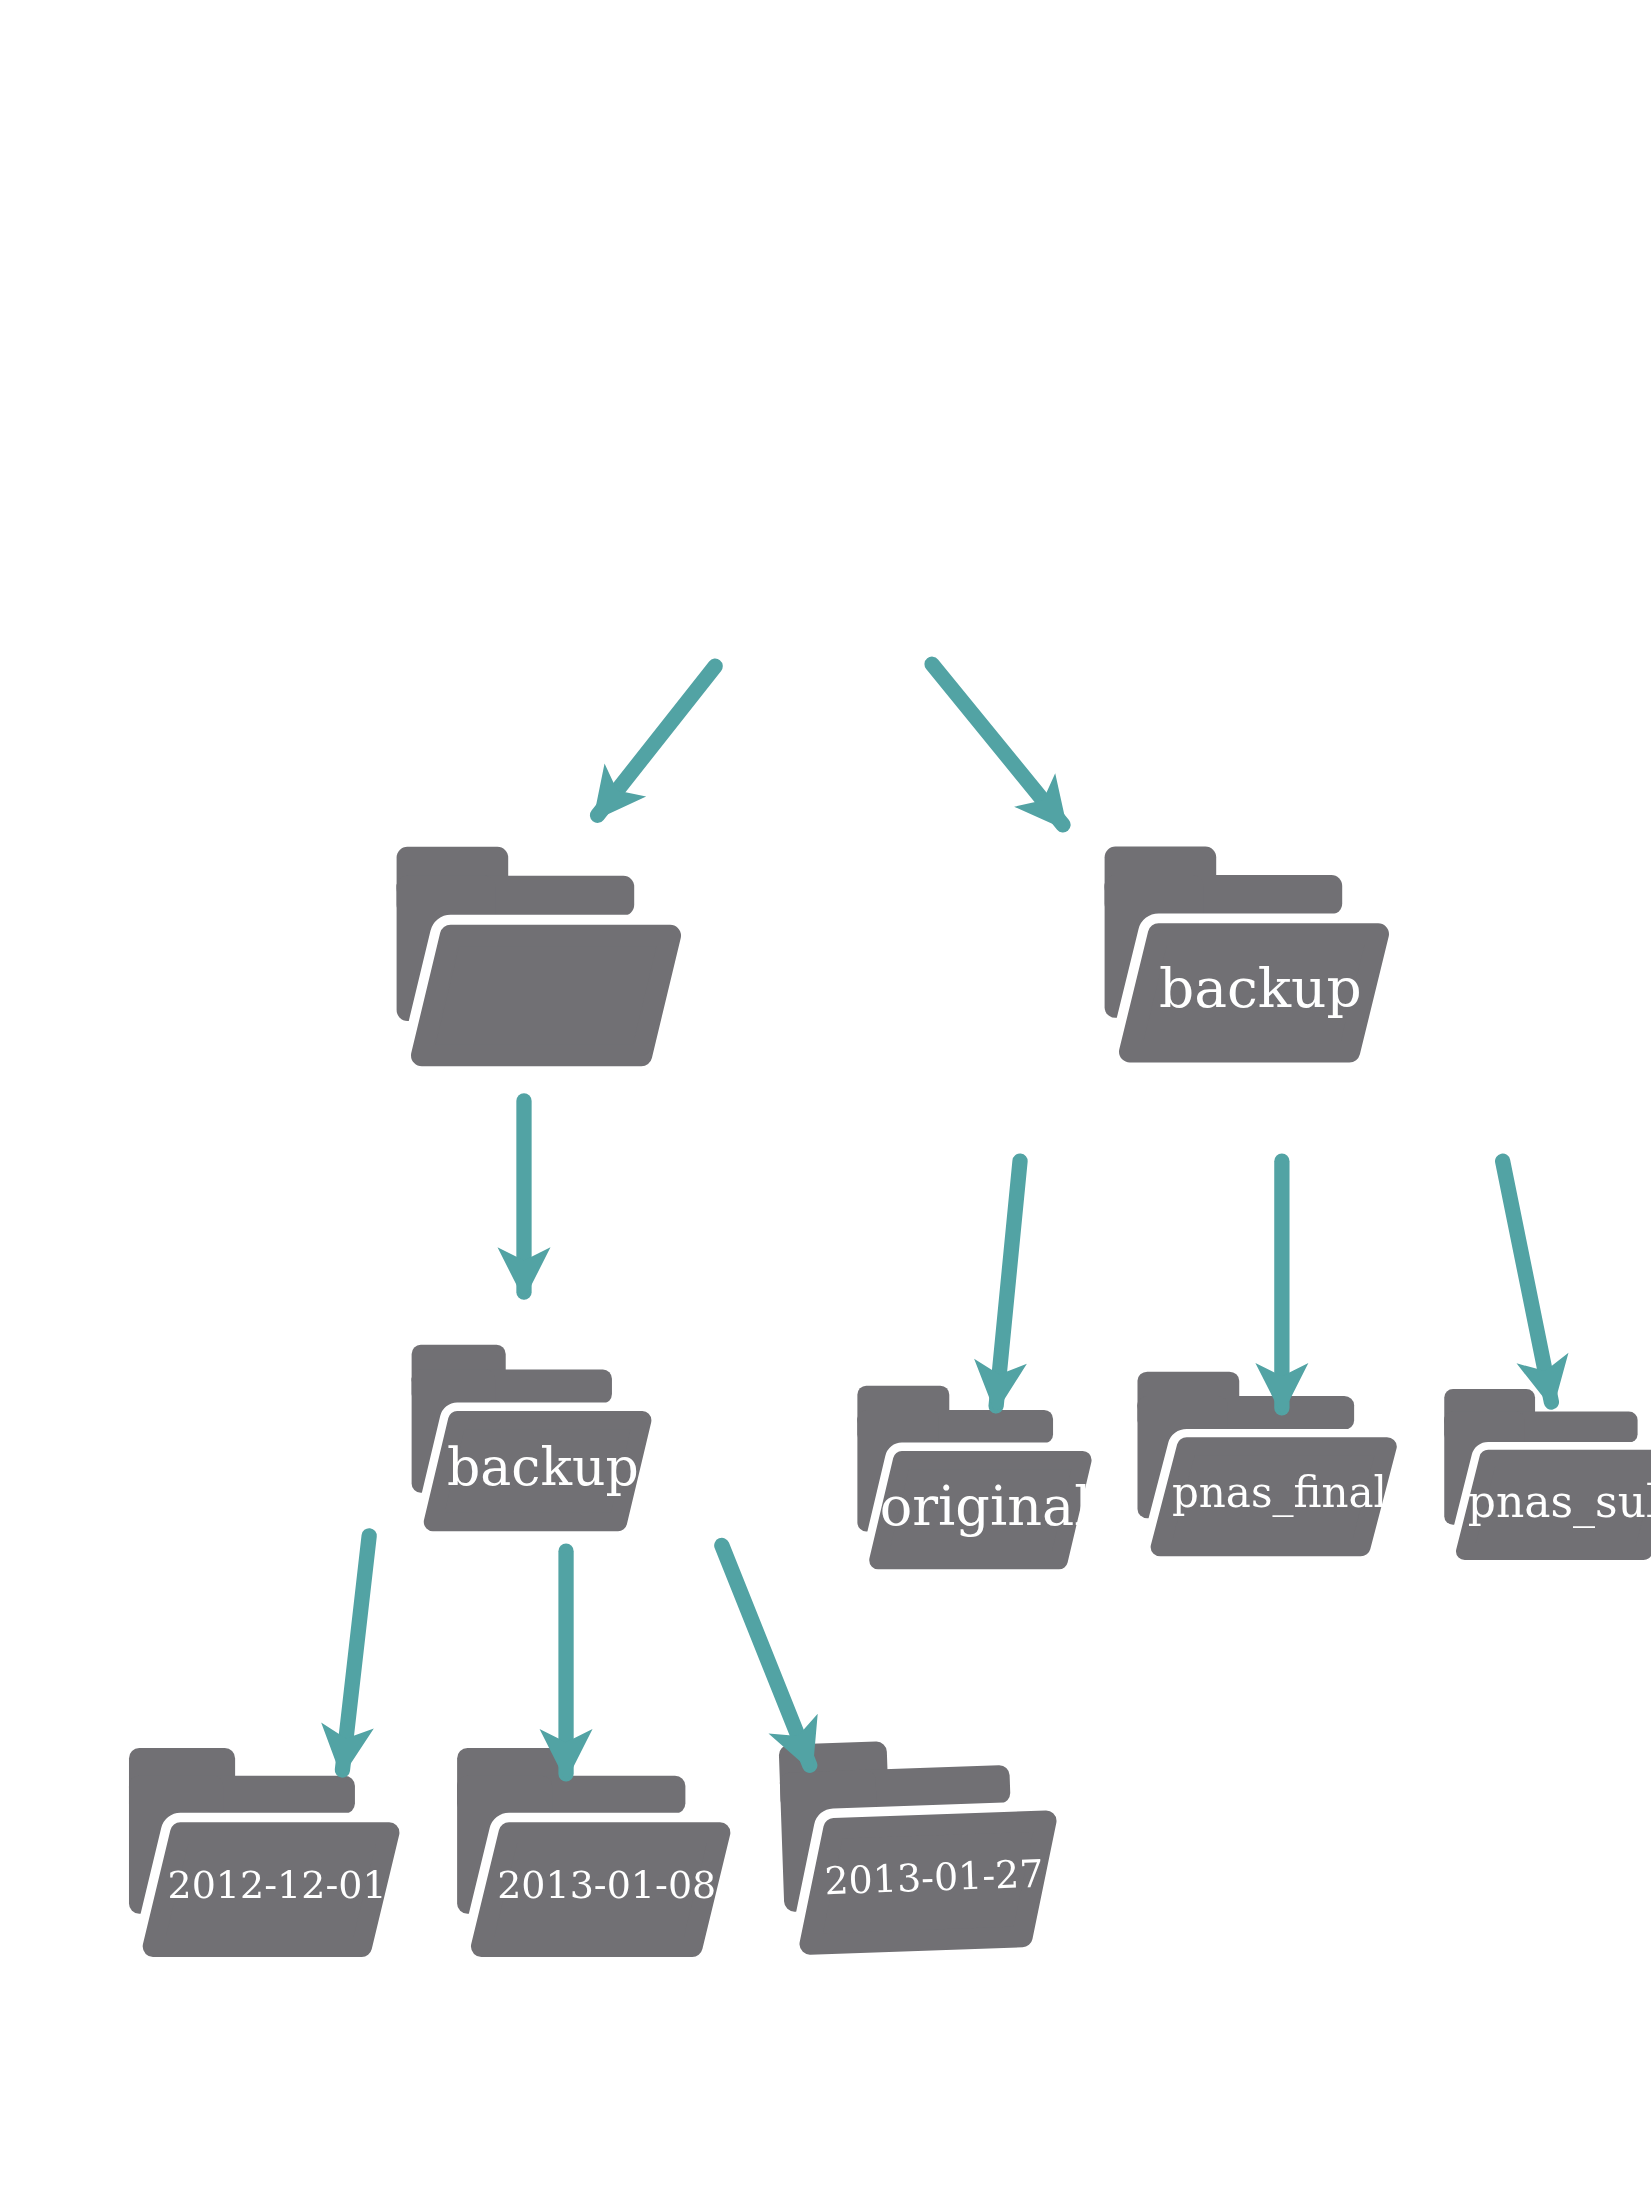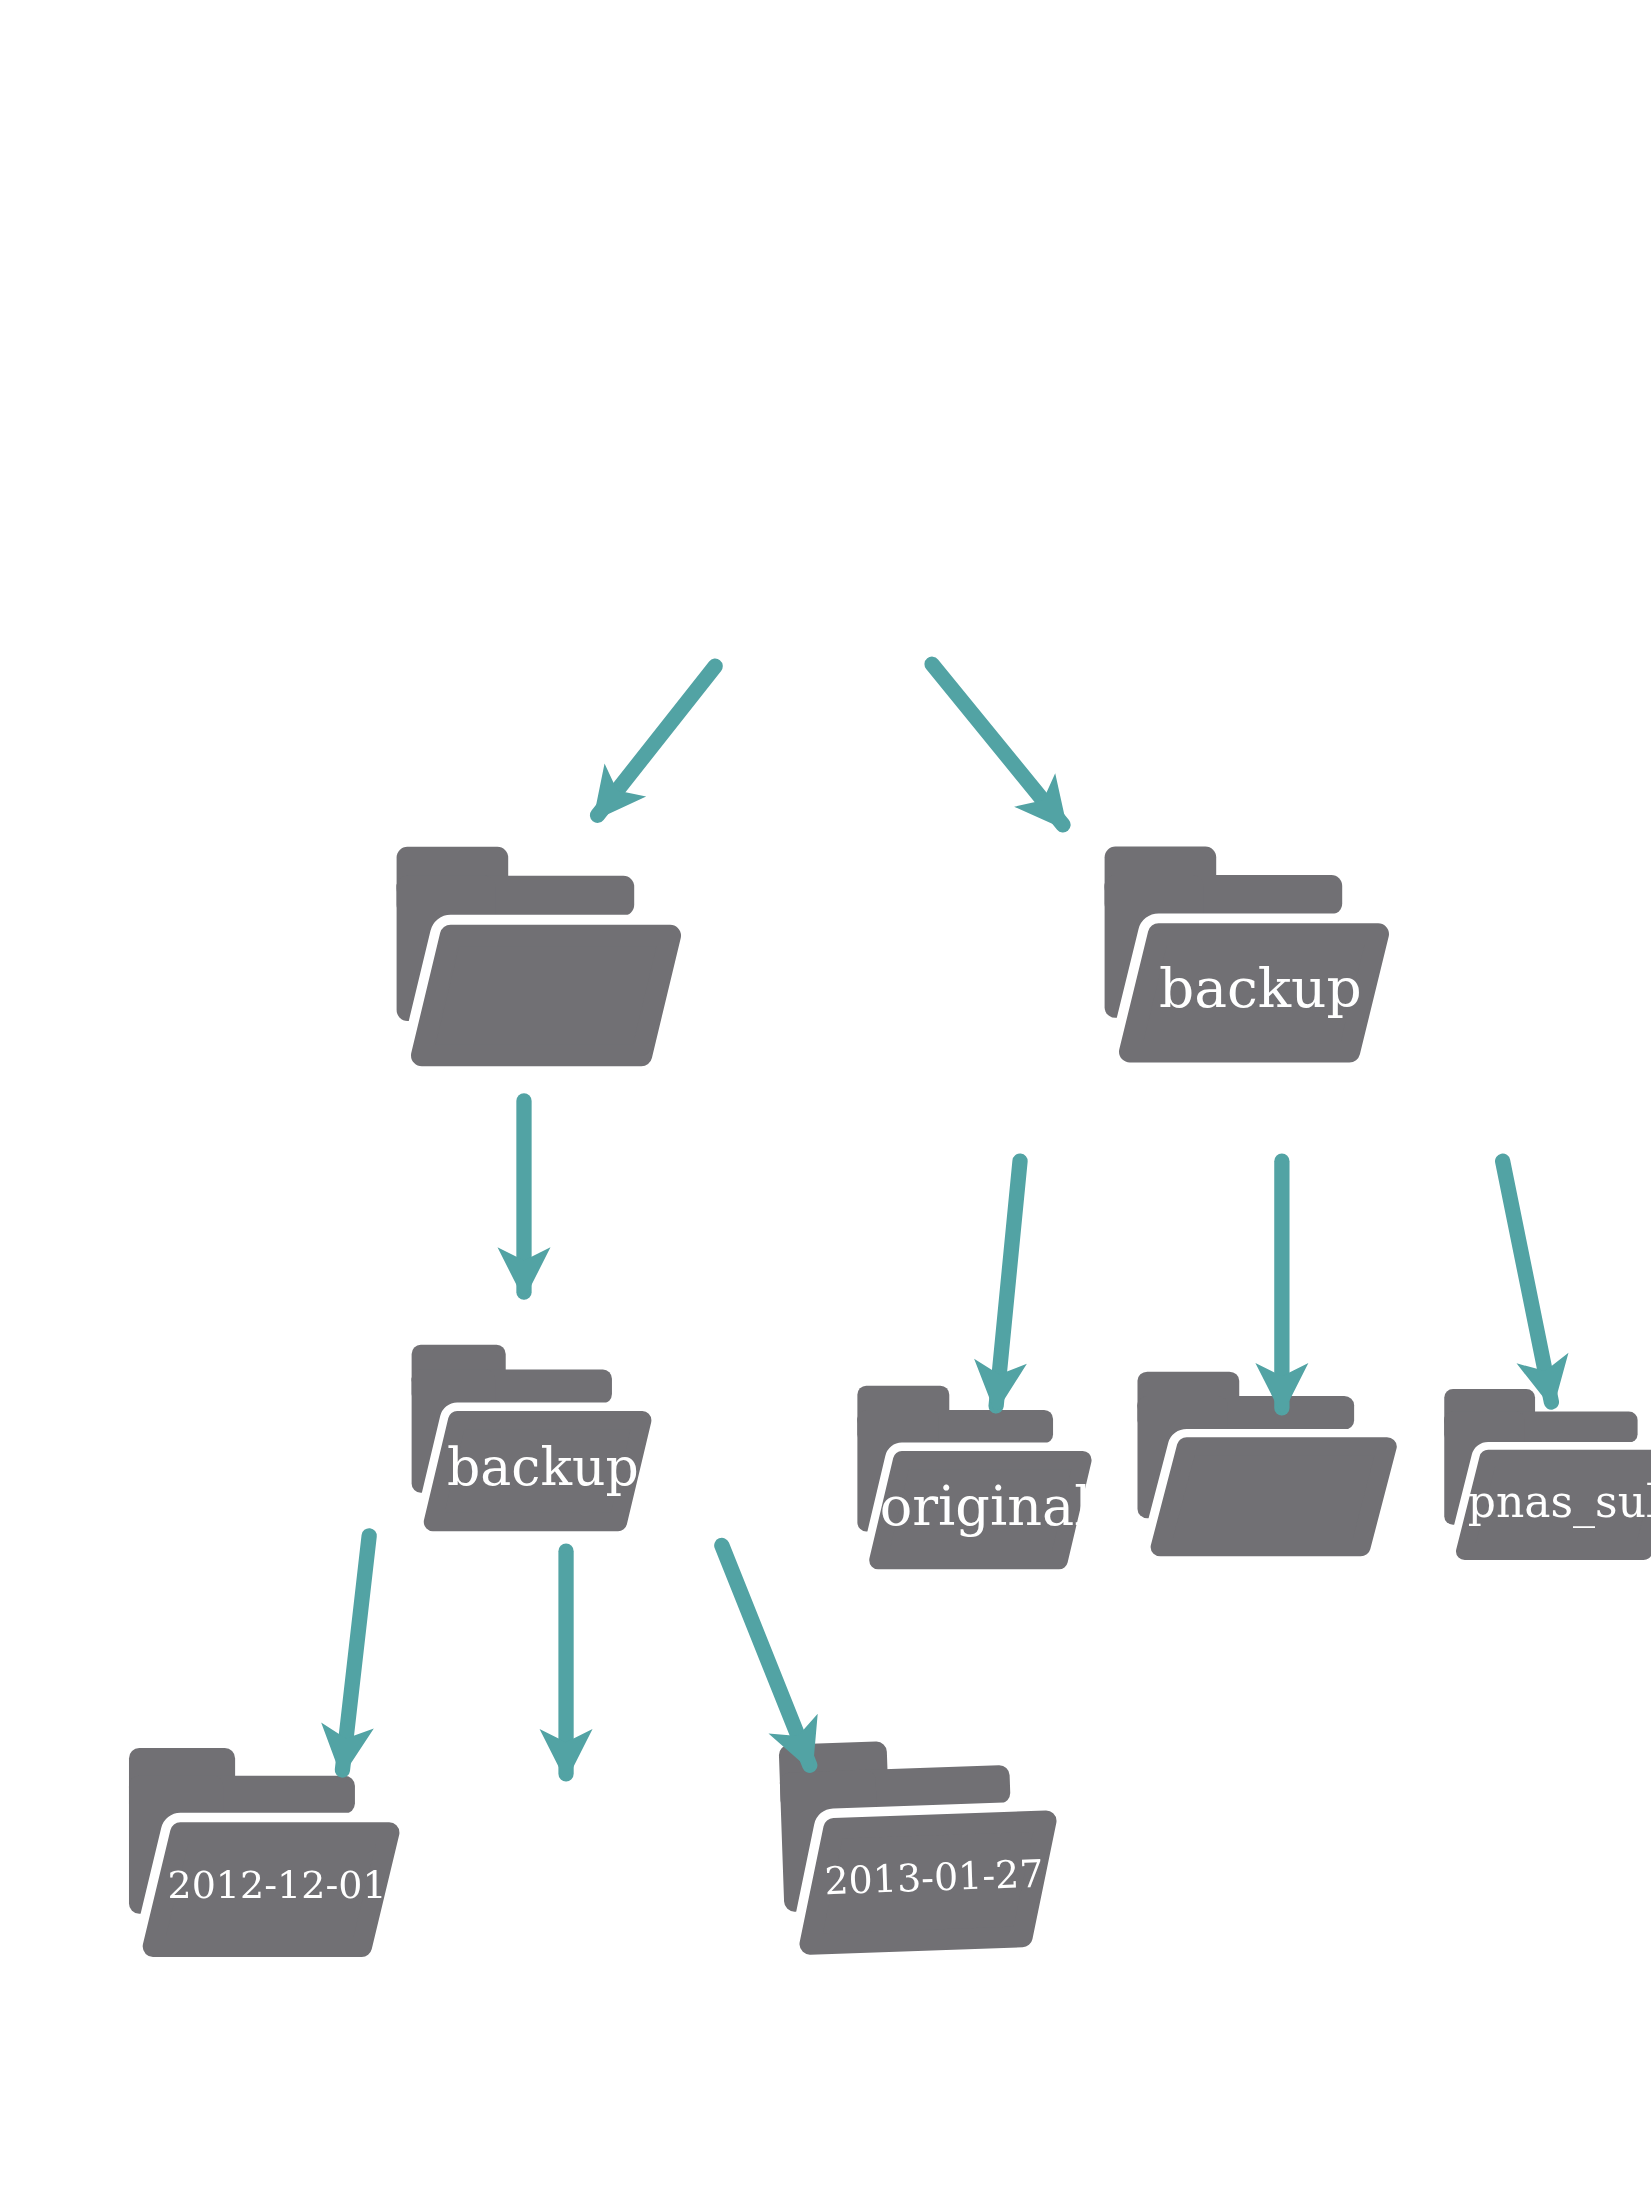--- a/index.html
+++ b/index.html
@@ -93,20 +93,21 @@
   </div>
 
   <div class="folder" style="left:1126px; top:1361px; width:279px; height:206px; font-size:42px;">
     <svg class="folder-svg" viewBox="0 0 340 270" preserveAspectRatio="none">
       <rect class="fback" x="14" y="14" width="124" height="58" rx="12"></rect>
       <rect class="fback" x="14" y="46" width="264" height="44" rx="12"></rect>
       <rect class="fback" x="14" y="46" width="110" height="160" rx="12"></rect>
       <path class="ffront-outline" d="M42 244 L74 112 L318 112 L286 244 Z"></path>
       <path class="ffront" d="M42 244 L74 112 L318 112 L286 244 Z"></path>
     </svg>
+    <div class="folder-label">pnas_final</div>
   </div>
 
   <div class="folder" style="left:1434px; top:1379px; width:249px; height:191px; font-size:44px;">
     <svg class="folder-svg" viewBox="0 0 340 270" preserveAspectRatio="none">
       <rect class="fback" x="14" y="14" width="124" height="58" rx="12"></rect>
       <rect class="fback" x="14" y="46" width="264" height="44" rx="12"></rect>
       <rect class="fback" x="14" y="46" width="110" height="160" rx="12"></rect>
       <path class="ffront-outline" d="M42 244 L74 112 L318 112 L286 244 Z"></path>
       <path class="ffront" d="M42 244 L74 112 L318 112 L286 244 Z"></path>
     </svg>
@@ -117,20 +118,30 @@
     <svg class="folder-svg" viewBox="0 0 340 270" preserveAspectRatio="none">
       <rect class="fback" x="14" y="14" width="124" height="58" rx="12"></rect>
       <rect class="fback" x="14" y="46" width="264" height="44" rx="12"></rect>
       <rect class="fback" x="14" y="46" width="110" height="160" rx="12"></rect>
       <path class="ffront-outline" d="M42 244 L74 112 L318 112 L286 244 Z"></path>
       <path class="ffront" d="M42 244 L74 112 L318 112 L286 244 Z"></path>
     </svg>
     <div class="folder-label">2012-12-01</div>
   </div>
 
+  <div class="folder" style="left:445px; top:1736px; width:294px; height:233px; font-size:38px;">
+    <svg class="folder-svg" viewBox="0 0 340 270" preserveAspectRatio="none">
+      <rect class="fback" x="14" y="14" width="124" height="58" rx="12"></rect>
+      <rect class="fback" x="14" y="46" width="264" height="44" rx="12"></rect>
+      <rect class="fback" x="14" y="46" width="110" height="160" rx="12"></rect>
+      <path class="ffront-outline" d="M42 244 L74 112 L318 112 L286 244 Z"></path>
+      <path class="ffront" d="M42 244 L74 112 L318 112 L286 244 Z"></path>
+    </svg>
+    <div class="folder-label">2013-01-08</div>
+  </div>
 
   <div class="folder" style="left:770px; top:1728px; width:296px; height:235px; font-size:38px; transform:rotate(-2deg);">
     <svg class="folder-svg" viewBox="0 0 340 270" preserveAspectRatio="none">
       <rect class="fback" x="14" y="14" width="124" height="58" rx="12"></rect>
       <rect class="fback" x="14" y="46" width="264" height="44" rx="12"></rect>
       <rect class="fback" x="14" y="46" width="110" height="160" rx="12"></rect>
       <path class="ffront-outline" d="M42 244 L74 112 L318 112 L286 244 Z"></path>
       <path class="ffront" d="M42 244 L74 112 L318 112 L286 244 Z"></path>
     </svg>
     <div class="folder-label">2013-01-27</div>

